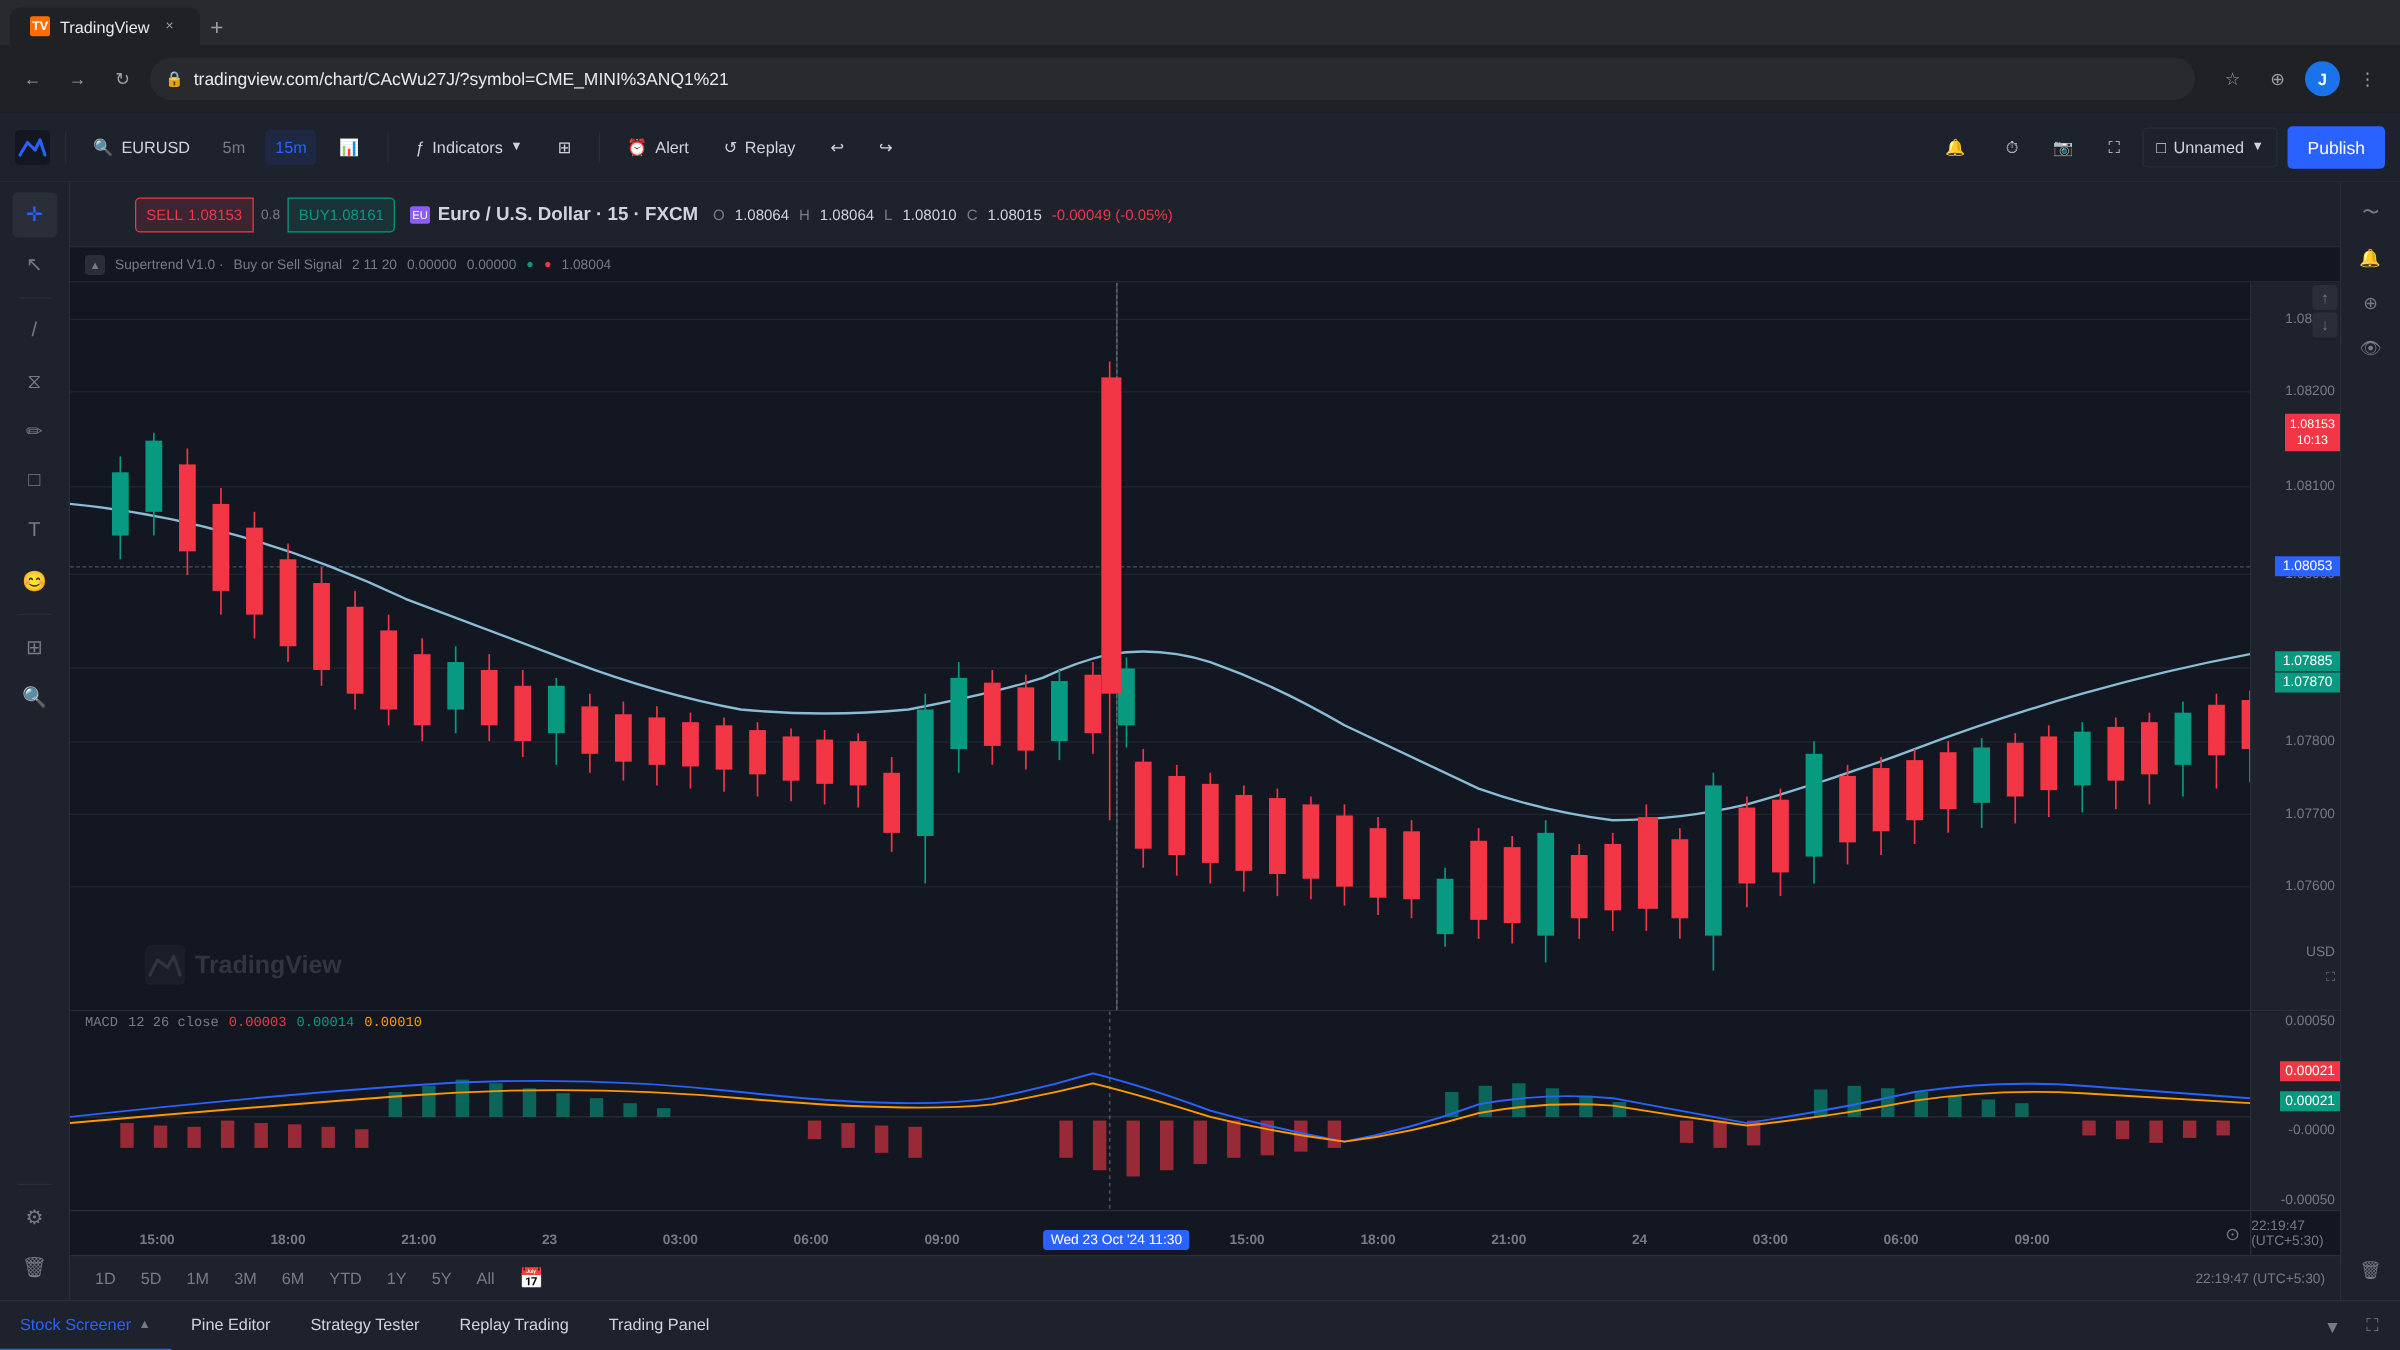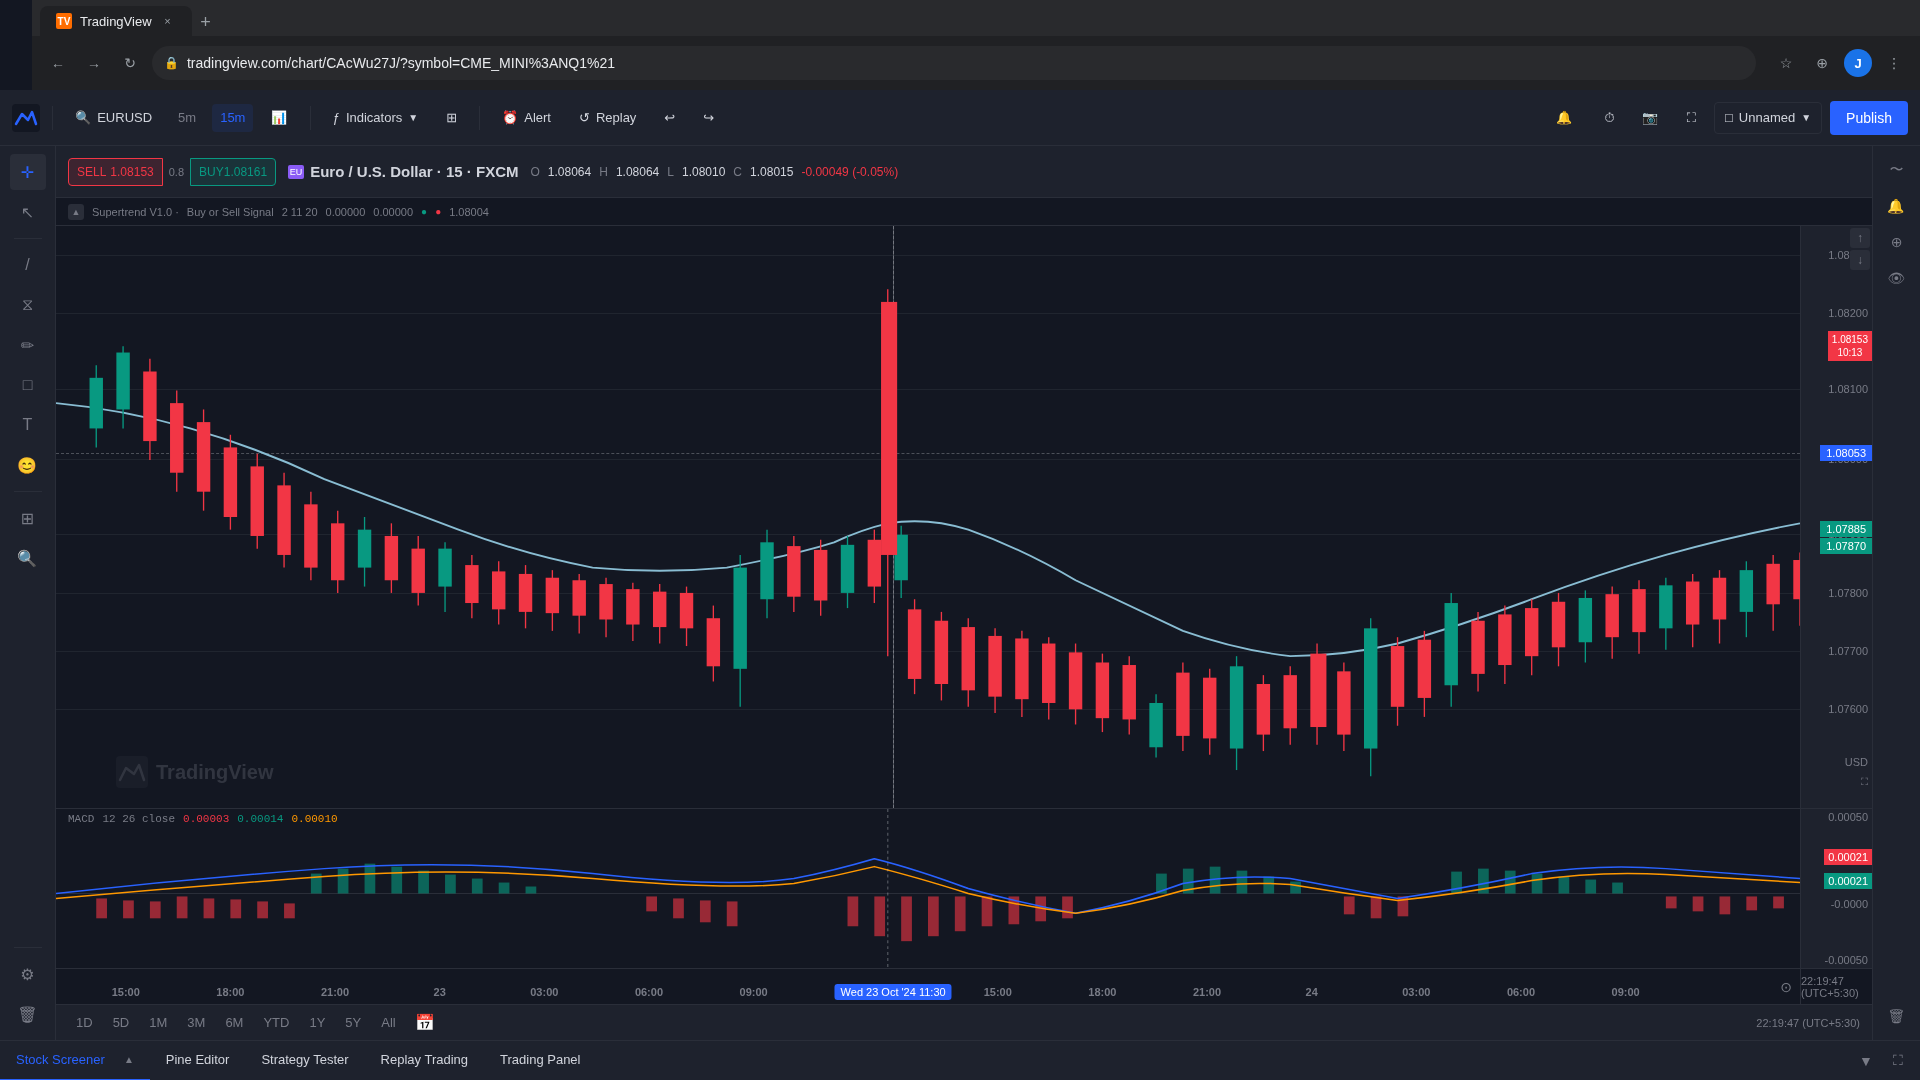--- a/index.html
+++ b/index.html
@@ -10,21 +10,20 @@
       background: #131722;
       font-family: -apple-system, BlinkMacSystemFont, 'Segoe UI', sans-serif;
       color: #d1d4dc;
       font-size: 13px;
     }
 
     
     .browser-chrome {
       background: #202124;
       height: 90px;
-      margin-left: 32px;
     }
     .browser-tabs {
       height: 36px;
       background: #292a2d;
       display: flex;
       align-items: flex-end;
       padding: 0 8px;
     }
     .browser-tab {
       background: #202124;
@@ -290,20 +289,21 @@
       gap: 8px;
       font-size: 12px;
     }
     .ohlc-item { color: #787b86; }
     .ohlc-val { color: #d1d4dc; }
     .price-change-neg { color: #f23645; }
     .bid-ask-group {
       display: flex;
       align-items: center;
       gap: 2px;
+      margin-left: 40px;
     }
     .bid-price {
       height: 28px;
       padding: 0 8px;
       background: rgba(242,54,69,0.15);
       border: 1px solid #f23645;
       border-radius: 4px 0 0 4px;
       font-size: 12px;
       color: #f23645;
       display: flex;
@@ -525,21 +525,21 @@
       display: flex;
       align-items: center;
       padding: 0 0;
       flex-shrink: 0;
     }
     .bottom-tab {
       height: 40px;
       padding: 0 16px;
       display: flex;
       align-items: center;
-      gap: 19px;
+      gap: 6px;
       cursor: pointer;
       color: #d1d4dc;
       font-size: 13px;
       border-bottom: 2px solid transparent;
       white-space: nowrap;
     }
     .bottom-tab.active { border-bottom-color: #2962ff; color: #2962ff; }
     .bottom-tab-arrow {
       font-size: 10px;
       color: #787b86;

